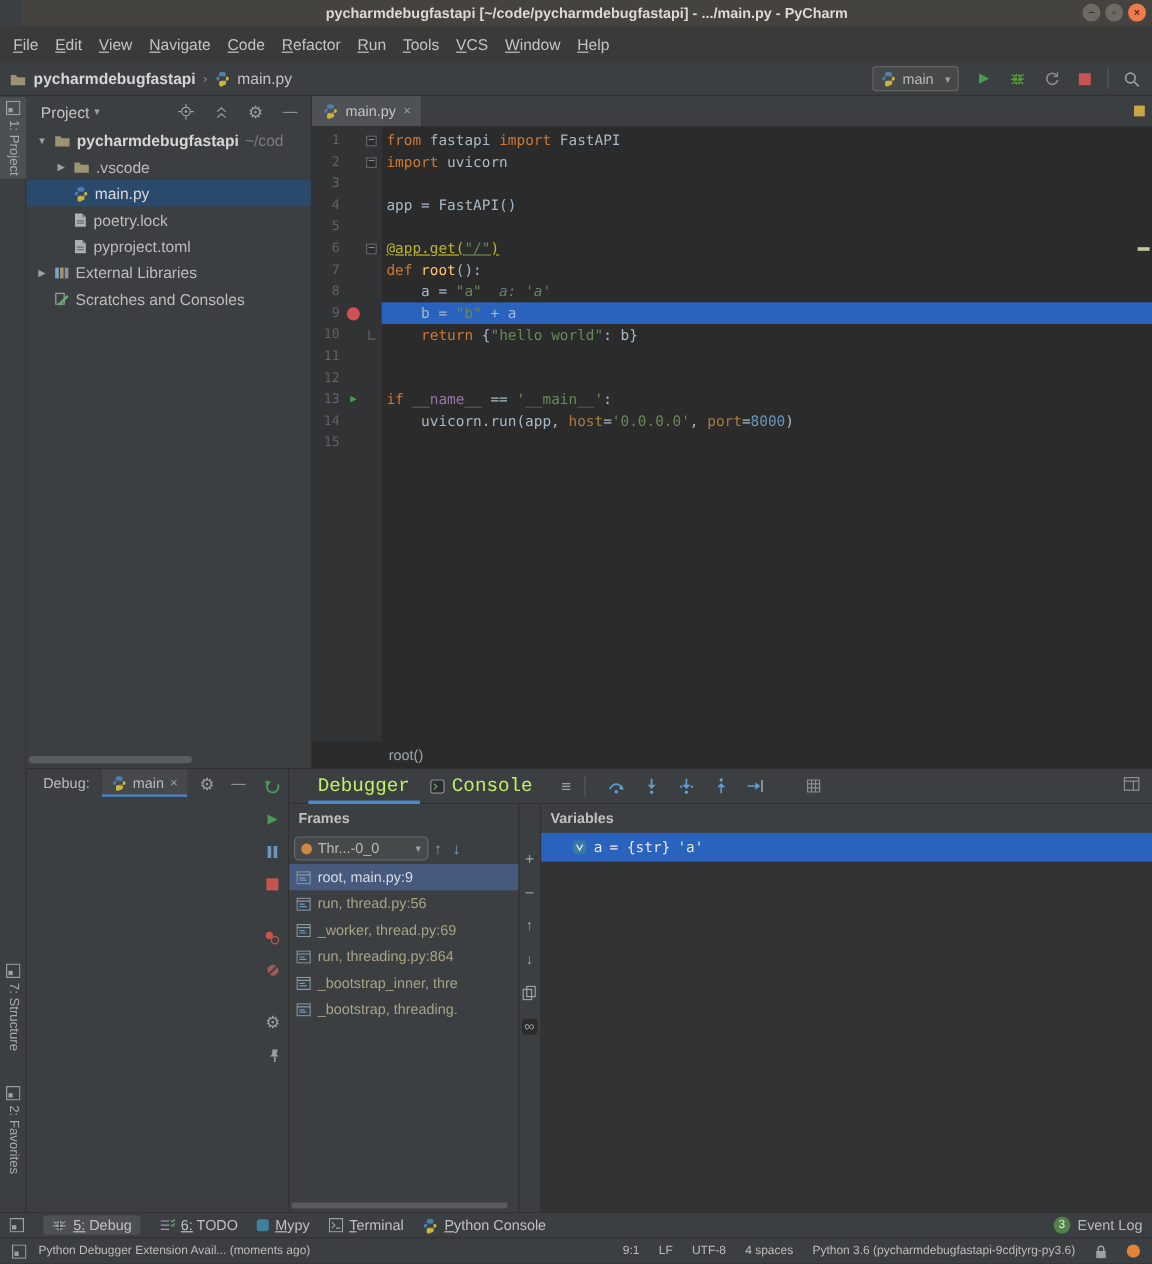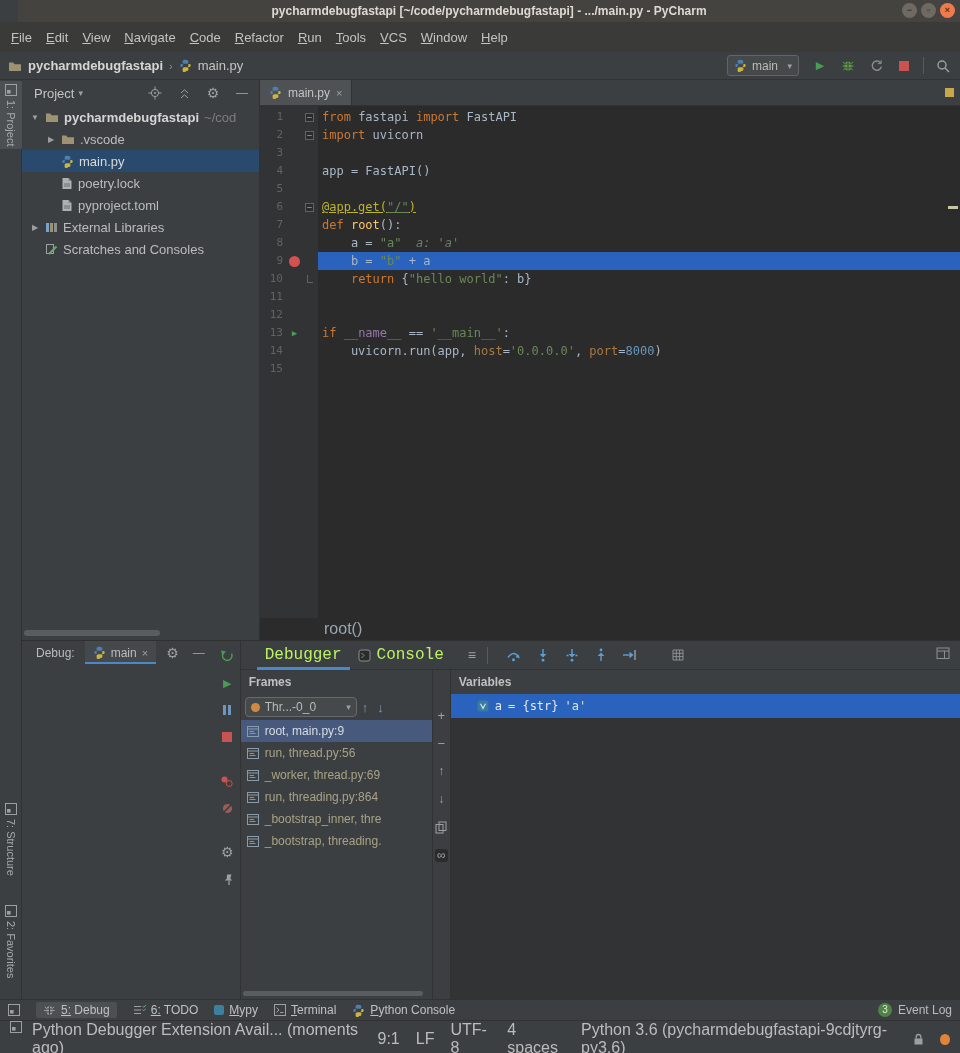--- a/index.html
+++ b/index.html
@@ -80,21 +80,21 @@
   .tok-p { color:#a9b7c6; }
   .tok-str { color:#6a8759; }
   .tok-num { color:#6897bb; }
   .tok-fn { color:#ffc66b; }
   .tok-deco { color:#bbb529; }
   .tok-dund { color:#9876aa; }
   .tok-named { color:#aa7941; }
   .tok-hint { color:#6a7f6a; font-style:italic; }
   .tok-u { text-decoration:underline; }
   .stripe-mark { position:absolute; right:2px; width:10px; height:3px; background:#c8c6a0; }
-  .crumbbar { height:22px; display:flex; align-items:center; padding-left:64px; background:#2b2b2b; color:#9aa7b0; font-size:16px; flex:none; }
+  .crumbbar { height:22px; display:flex; align-items:center; padding-left:64px; background:#2b2b2b; color:#9aa7b0; font-size:12px; flex:none; }
 
   
   .debug { flex:1; display:flex; flex-direction:row; background:#3c3f41; border-top:1px solid #303030; min-height:0; }
   .debug-header { height:23px; display:flex; align-items:center; gap:10px; padding-left:14px; font-size:12px; flex:none; }
   .dbg-tab { height:100%; display:flex; align-items:center; gap:5px; padding:0 8px; background:#45494b;
     box-shadow:inset 0 -2px 0 var(--accent,#4a88c7); }
   .dbg-tab .x { color:#9ba0a3; font-size:11px; }
   .debug-hdr-icons { margin-left:auto; display:flex; align-items:center; gap:14px; padding-right:10px; }
   .debug-body { flex:1; display:flex; min-height:0; }
   .dbg-left { width:26px; border-right:1px solid #323232; display:flex; flex-direction:column; align-items:center;
@@ -130,22 +130,22 @@
   .vars-fill { flex:1; }
 
   
   .bottom-bar { height:21px; background:#3c3f41; border-top:1px solid #323232; display:flex; align-items:center;
     padding:0 8px; gap:16px; font-size:12px; flex:none; }
   .bitem { display:flex; align-items:center; gap:5px; color:#c0c0c0; }
   .bitem.active { background:#4c5052; padding:1px 7px; border-radius:2px;justify-content:center; }
   .bb-right { margin-left:auto; display:flex; align-items:center; gap:6px; }
   .badge { width:14px; height:14px; border-radius:50%; background:#538048; color:#d9ecc9; font-size:10px;
     line-height:14px; text-align:center; }
-  .statusbar { height:33px; background:#3c3f41; border-top:1px solid #323232; display:flex; align-items:flex-start;
-    padding:0 10px; gap:10px; font-size:16px; color:#bcbcbc; flex:none; }
+  .statusbar { height:22px; background:#3c3f41; border-top:1px solid #323232; display:flex; align-items:center;
+    padding:0 10px; gap:10px; font-size:10px; color:#bcbcbc; flex:none; }
   .status-right { margin-left:auto; display:flex; align-items:center; gap:16px; }
   .dot-orange { width:11px; height:11px; border-radius:50%; background:#e0843a; display:inline-block; }
 
   .ic { display:inline-flex; align-items:center; justify-content:center; line-height:1; }
   .ic svg { display:block; }
   .g14 { font-size:14px; color:#9da0a2; }
 </style>
 </head>
 <body>
 

